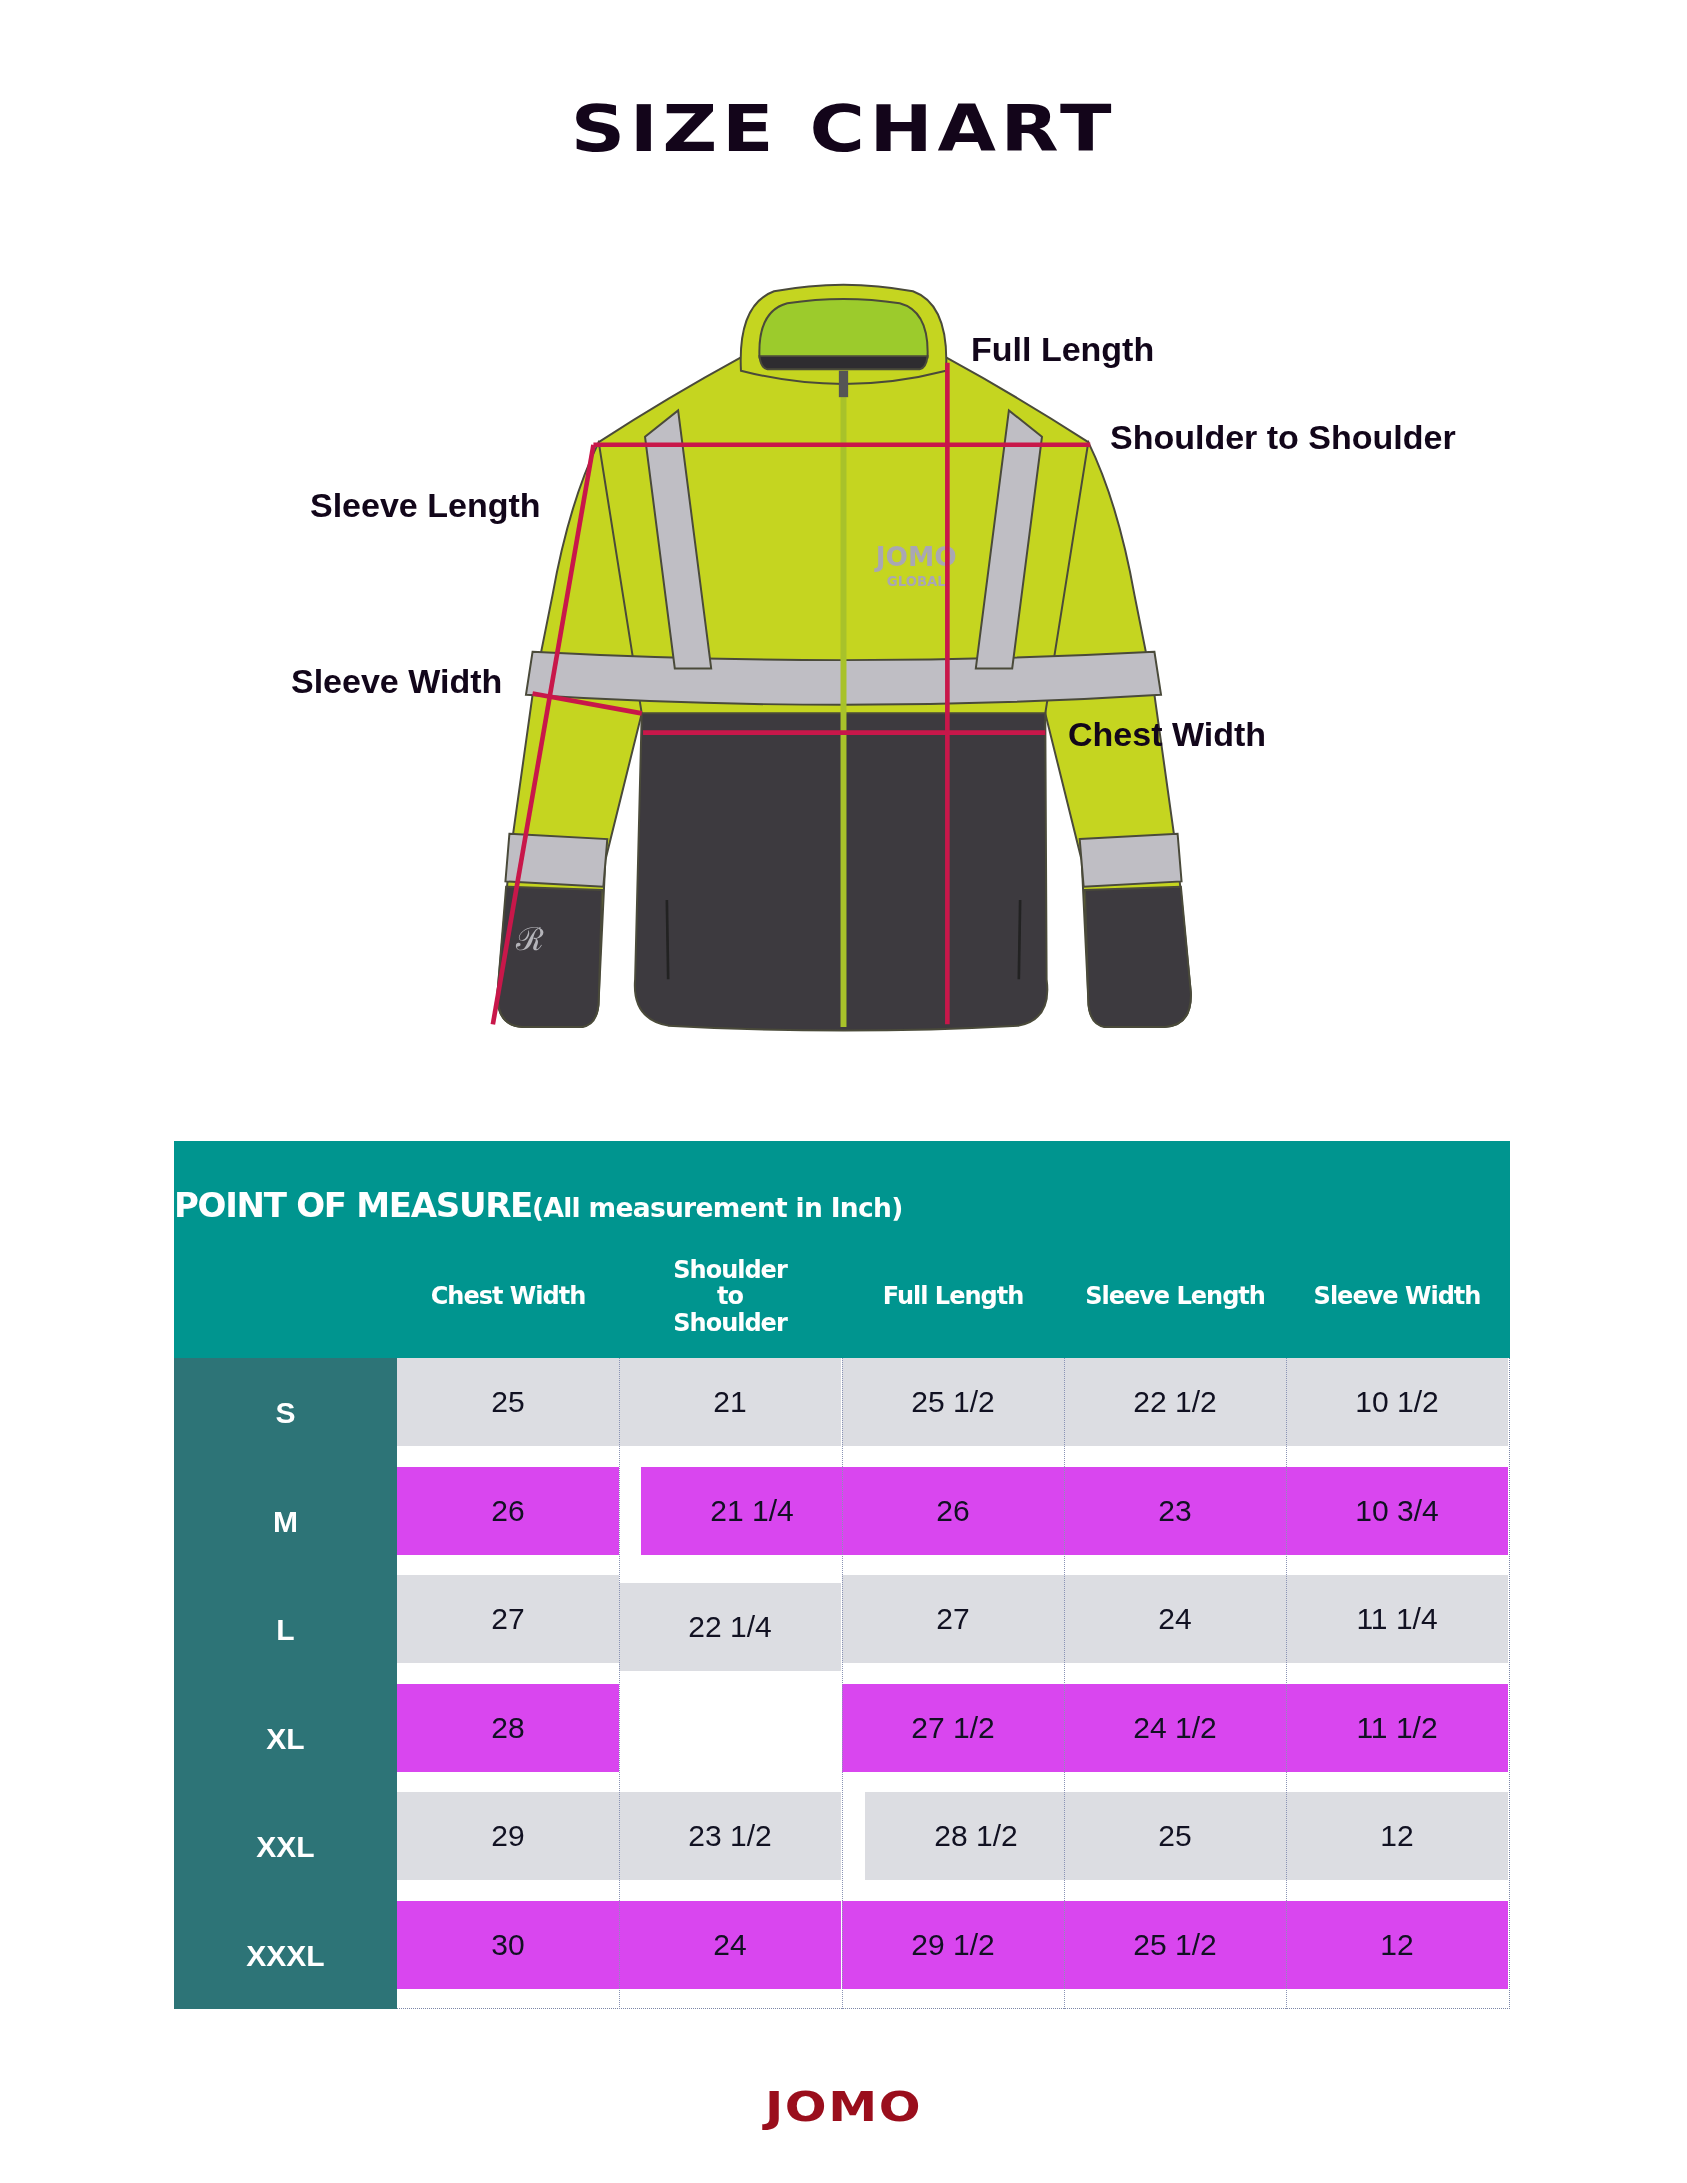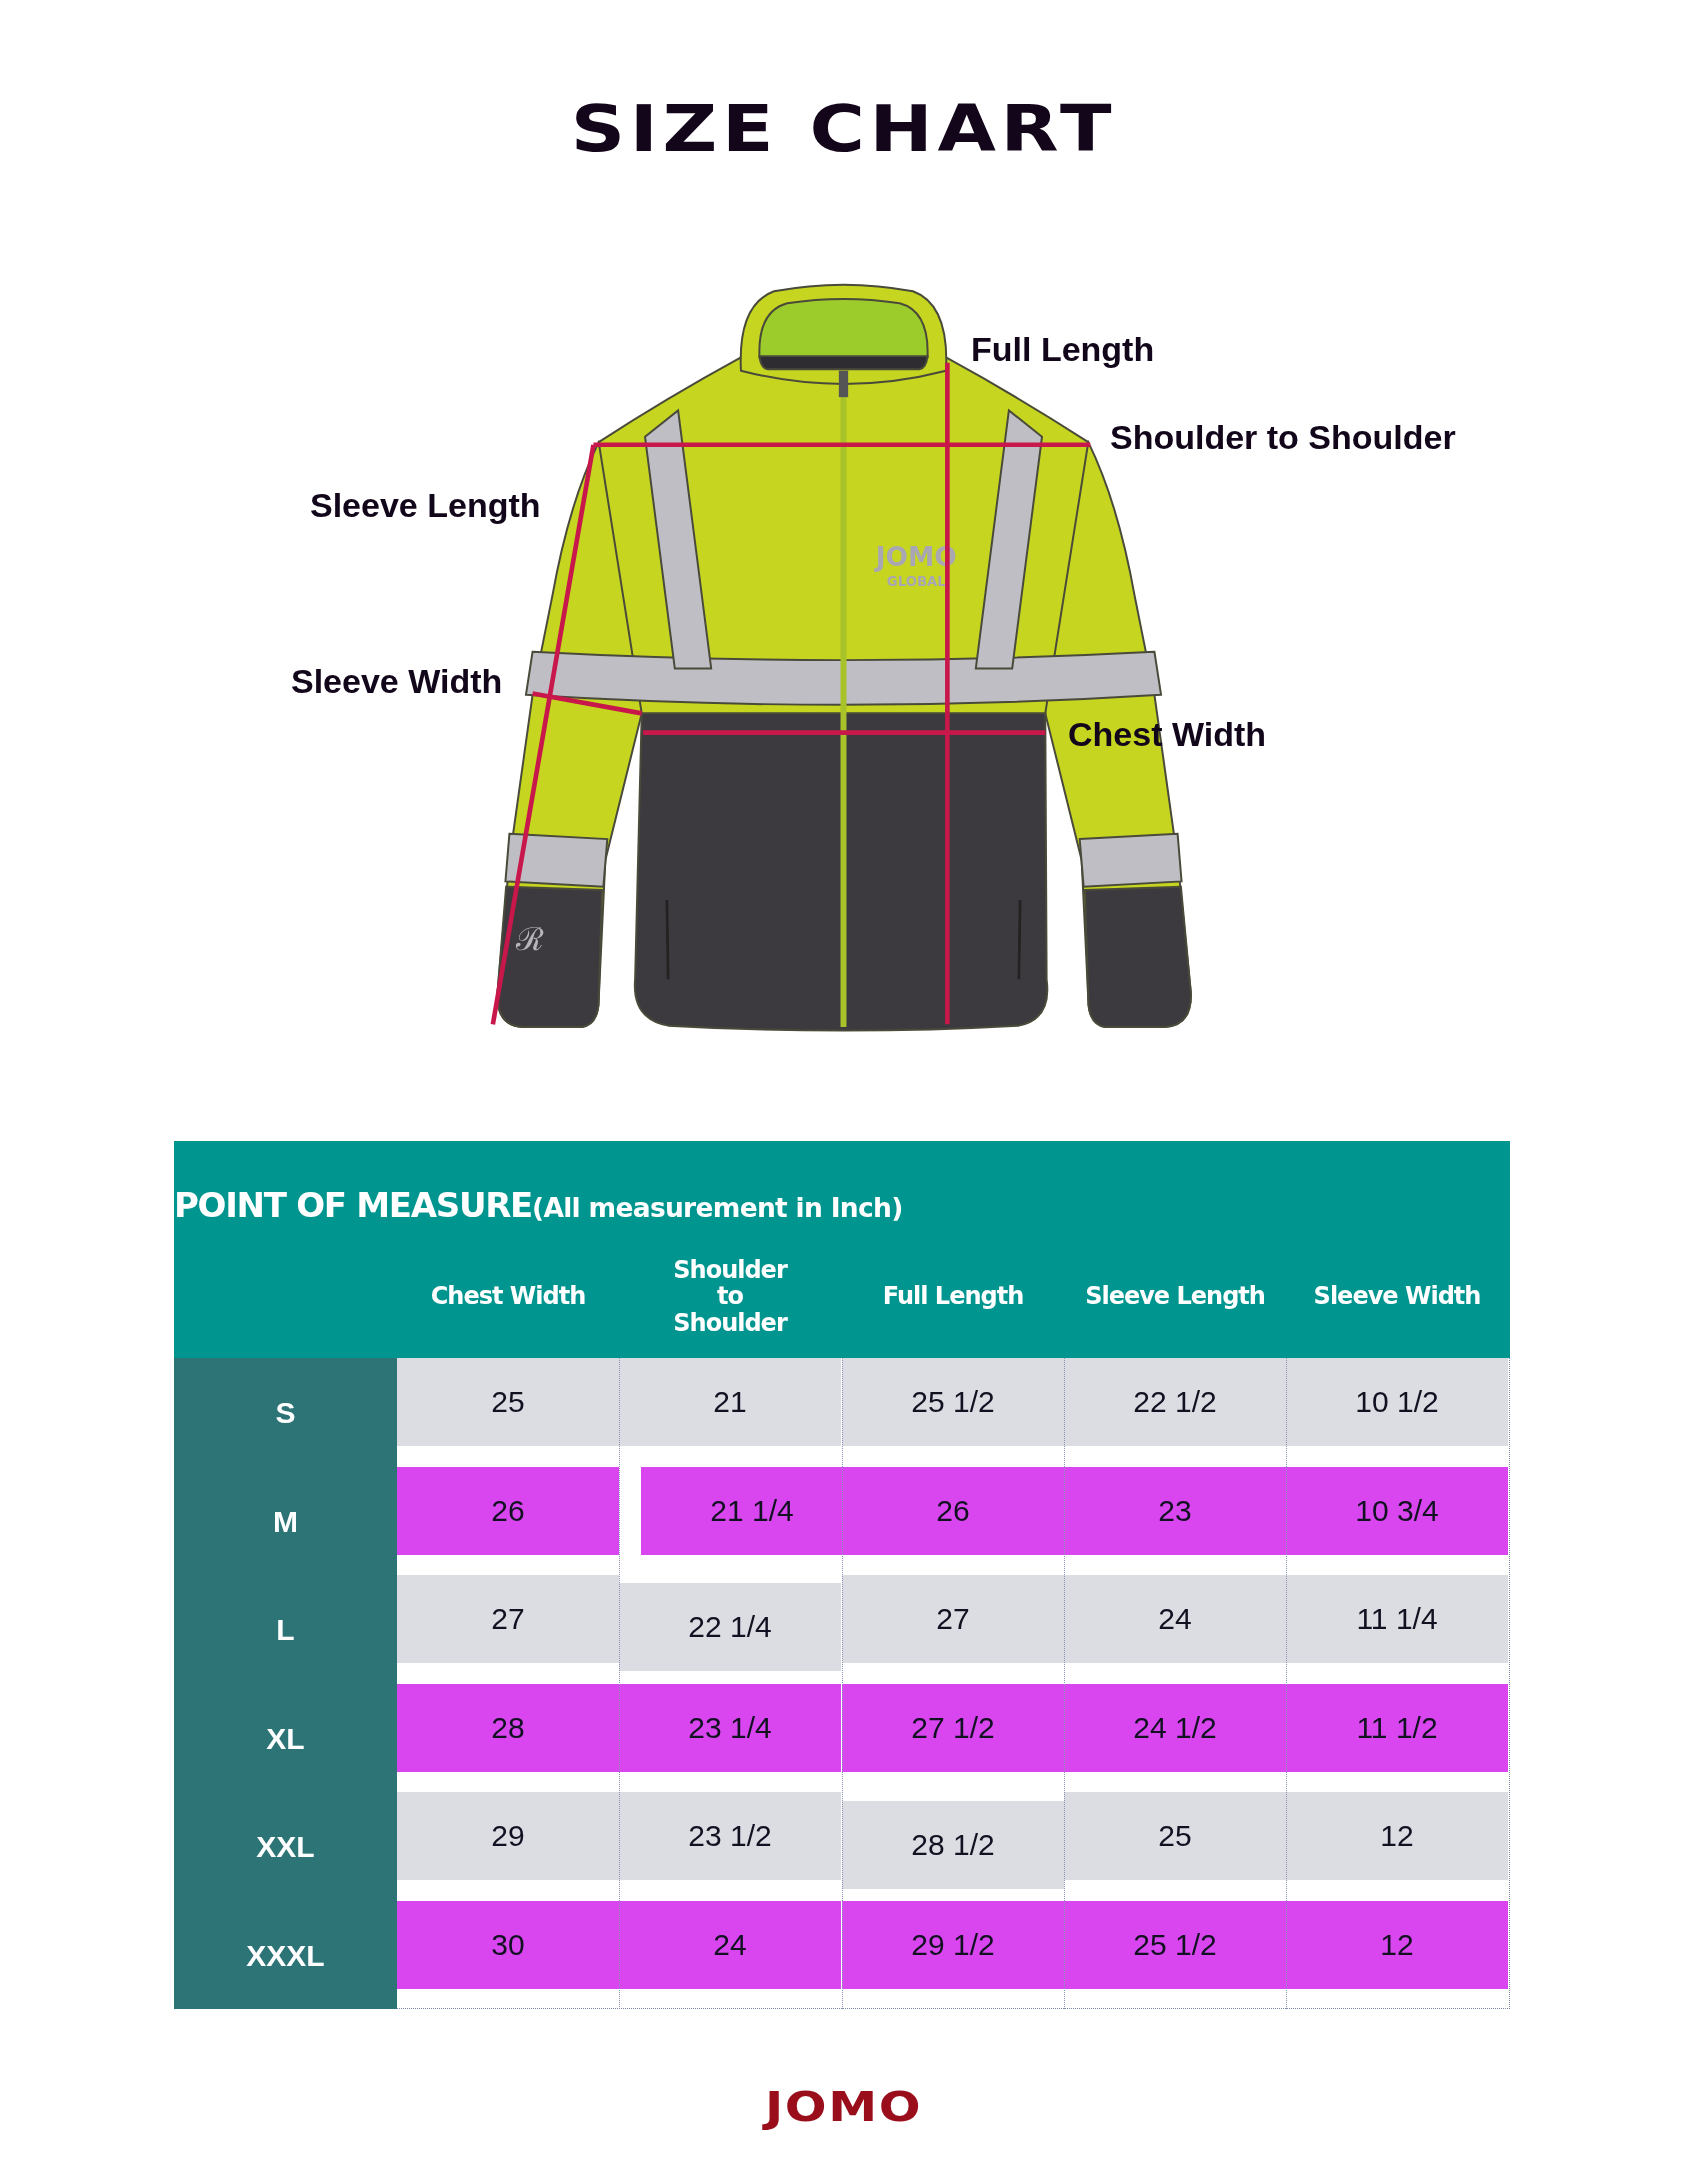--- a/index.html
+++ b/index.html
@@ -146,30 +146,29 @@
     <div class="size-cell">L</div>
     <div class="cell" style="left:223px;">27</div>
     <div class="cell" style="left:445px;margin-top:8px;">22 1/4</div>
     <div class="cell" style="left:668px;">27</div>
     <div class="cell" style="left:890px;">24</div>
     <div class="cell" style="left:1112px;">11 1/4</div>
   </div>
   <div class="row white" style="top:543px;">
     <div class="size-cell">XL</div>
     <div class="cell" style="left:223px;">28</div>
-    <div class="cell" style="left:445px;">23 1/4</div>
     <div class="cell" style="left:668px;">27 1/2</div>
     <div class="cell" style="left:890px;">24 1/2</div>
     <div class="cell" style="left:1112px;">11 1/2</div>
   </div>
   <div class="row gray" style="top:651px;">
     <div class="size-cell">XXL</div>
     <div class="cell" style="left:223px;">29</div>
     <div class="cell" style="left:445px;">23 1/2</div>
-    <div class="cell" style="left:668px;margin-top:9px;">28 1/2</div>
+    <div class="cell" style="left:691px;">28 1/2</div>
     <div class="cell" style="left:890px;">25</div>
     <div class="cell" style="left:1112px;">12</div>
   </div>
   <div class="row white" style="top:760px;">
     <div class="size-cell">XXXL</div>
     <div class="cell" style="left:223px;">30</div>
     <div class="cell" style="left:445px;">24</div>
     <div class="cell" style="left:668px;">29 1/2</div>
     <div class="cell" style="left:890px;">25 1/2</div>
     <div class="cell" style="left:1112px;">12</div>

